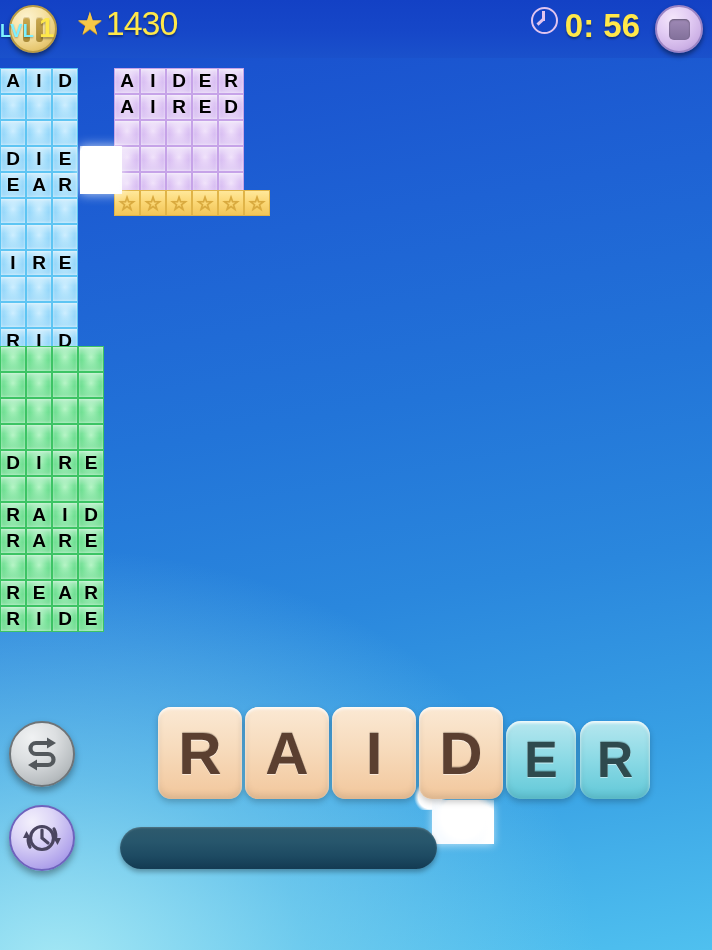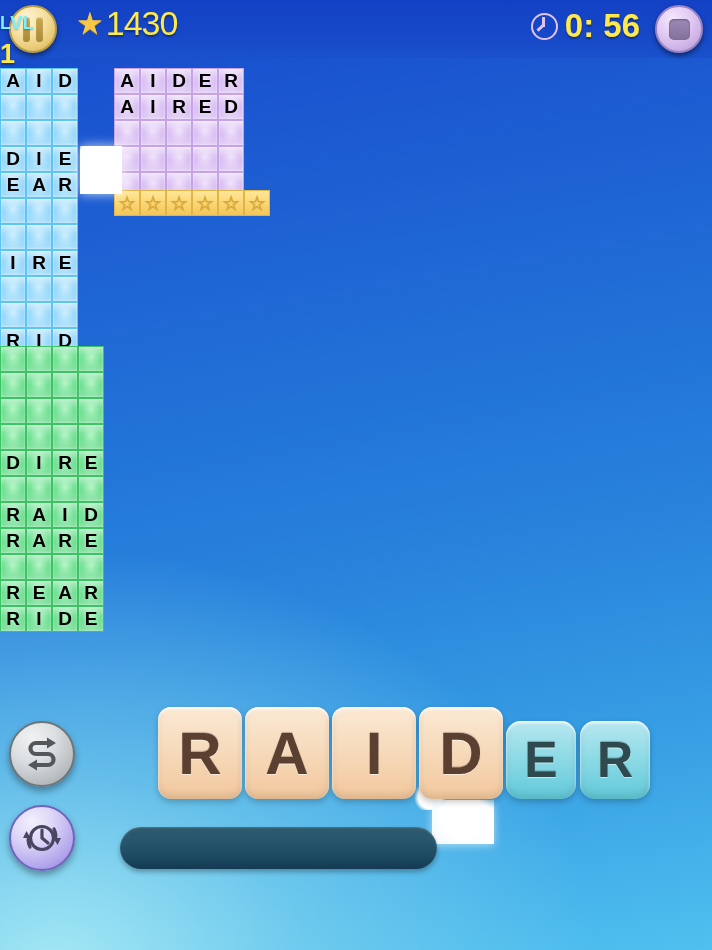--- a/index.html
+++ b/index.html
@@ -52,30 +52,30 @@
   }
   .star-glyph { font-size: 31px; line-height: 1; color: #f7c848;
     text-shadow: 0 1px 0 #c9972a, 0 0 2px rgba(0,0,0,0.25); }
   #score-value {
     font-size: 34px; font-weight: normal; color: #ffe84a; letter-spacing: -1px;
     text-shadow: 0 2px 2px rgba(0,0,0,0.35);
   }
 
   #level-group {
     position: absolute; left: 0; right: 0; top: 13px;
-    display: flex; justify-content: flex-start; align-items: baseline; gap: 5px; flex-direction: column;
+    display: flex; justify-content: flex-start; align-items: baseline; gap: 5px;
   }
   #level-label { font-size: 18px; font-weight: bold; color: #7df0ff; letter-spacing: 0.5px;
     text-shadow: 0 1px 2px rgba(0,0,0,0.3); }
   #level-value { font-size: 27px; font-weight: bold; color: #ffe84a;
     text-shadow: 0 2px 2px rgba(0,0,0,0.3); }
 
   #timer-group {
     position: absolute; right: 72px; top: 7px;
-    display: flex; align-items: center; gap: 7px;
+    display: flex; align-items: flex-start; gap: 7px;
   }
   .clock-ico { width: 27px; height: 27px; position: relative; }
   .clock-ico .ring {
     position: absolute; inset: 0; border: 2.5px solid #e0c4ef; border-radius: 50%;
   }
   .clock-ico .hand-v { position: absolute; left: 11.5px; top: 4px; width: 2.5px; height: 10px; background: #e0c4ef; }
   .clock-ico .hand-h { position: absolute; left: 11.5px; top: 12px; width: 2.5px; height: 8px; background: #e0c4ef;
     transform-origin: top center; transform: rotate(48deg); }
   #timer-value { font-size: 33px; font-weight: bold; color: #ffe84a; letter-spacing: 0px;
     text-shadow: 0 2px 2px rgba(0,0,0,0.35); }

